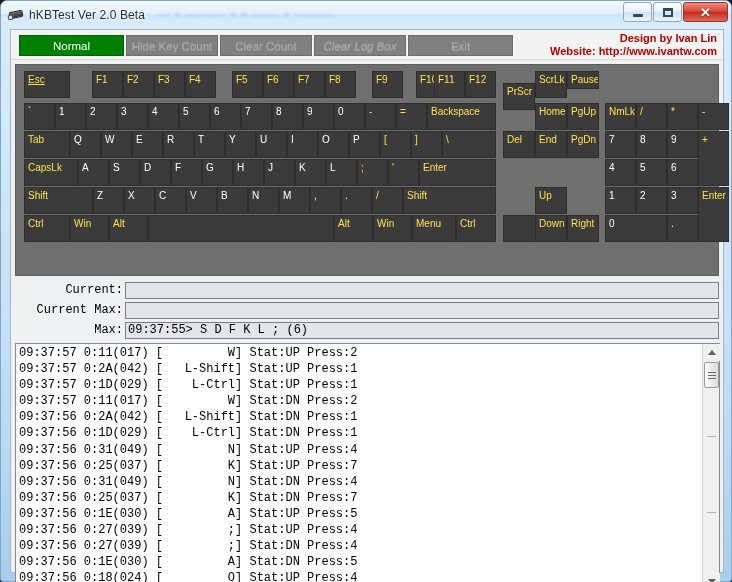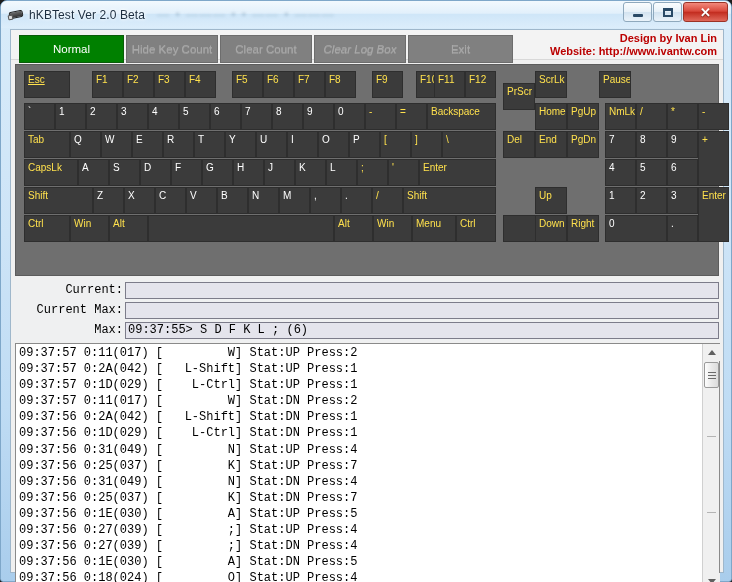--- a/index.html
+++ b/index.html
@@ -95,21 +95,21 @@
   }
 
   
   #toolbar {
     position: absolute; left: 0; top: 0;
     width: 712px; height: 30px;
     background: #f3f3f3;
     border-bottom: 1px solid #d8d8d8;
   }
   .tbtn {
-    position: absolute; top: 5px; height: 28px;
+    position: absolute; top: 5px; height: 21px;
     border: 1px solid #6f6f6f;
     font-size: 11.5px;
     display: flex; align-items: center; justify-content: center;
     font-family: "Liberation Sans", sans-serif;
   }
   .tbtn.active {
     background: #008000; color: #ffffff;
     border-color: #0a5c0a;
   }
   .tbtn.disabled {
@@ -278,21 +278,21 @@
         <div class="key y" style="left: 216px; top: 6px; width: 31px; height: 27px;">F5</div>
         <div class="key y" style="left: 247px; top: 6px; width: 31px; height: 27px;">F6</div>
         <div class="key y" style="left: 278px; top: 6px; width: 31px; height: 27px;">F7</div>
         <div class="key y" style="left: 309px; top: 6px; width: 31px; height: 27px;">F8</div>
         <div class="key y" style="left: 356px; top: 6px; width: 31px; height: 27px;">F9</div>
         <div class="key y" style="left: 400px; top: 6px; width: 31px; height: 27px;">F10</div>
         <div class="key y" style="left: 418px; top: 6px; width: 31px; height: 27px;">F11</div>
         <div class="key y" style="left: 449px; top: 6px; width: 31px; height: 27px;">F12</div>
         <div class="key y" style="left: 487px; top: 18px; width: 32px; height: 27px;">PrScr</div>
         <div class="key y" style="left: 519px; top: 6px; width: 32px; height: 27px;">ScrLk</div>
-        <div class="key y" style="left: 551px; top: 6px; width: 32px; height: 27px; margin-left: 32px;">Pause</div>
+        <div class="key y" style="left: 551px; top: 6px; width: 32px; height: 18px;">Pause</div>
         <div class="key" style="left: 8px; top: 38px; width: 31px; height: 27px;">`</div>
         <div class="key" style="left: 39px; top: 38px; width: 31px; height: 27px;">1</div>
         <div class="key" style="left: 70px; top: 38px; width: 31px; height: 27px;">2</div>
         <div class="key" style="left: 101px; top: 38px; width: 31px; height: 27px;">3</div>
         <div class="key" style="left: 132px; top: 38px; width: 31px; height: 27px;">4</div>
         <div class="key" style="left: 163px; top: 38px; width: 31px; height: 27px;">5</div>
         <div class="key" style="left: 194px; top: 38px; width: 31px; height: 27px;">6</div>
         <div class="key" style="left: 225px; top: 38px; width: 31px; height: 27px;">7</div>
         <div class="key" style="left: 256px; top: 38px; width: 31px; height: 27px;">8</div>
         <div class="key" style="left: 287px; top: 38px; width: 31px; height: 27px;">9</div>

